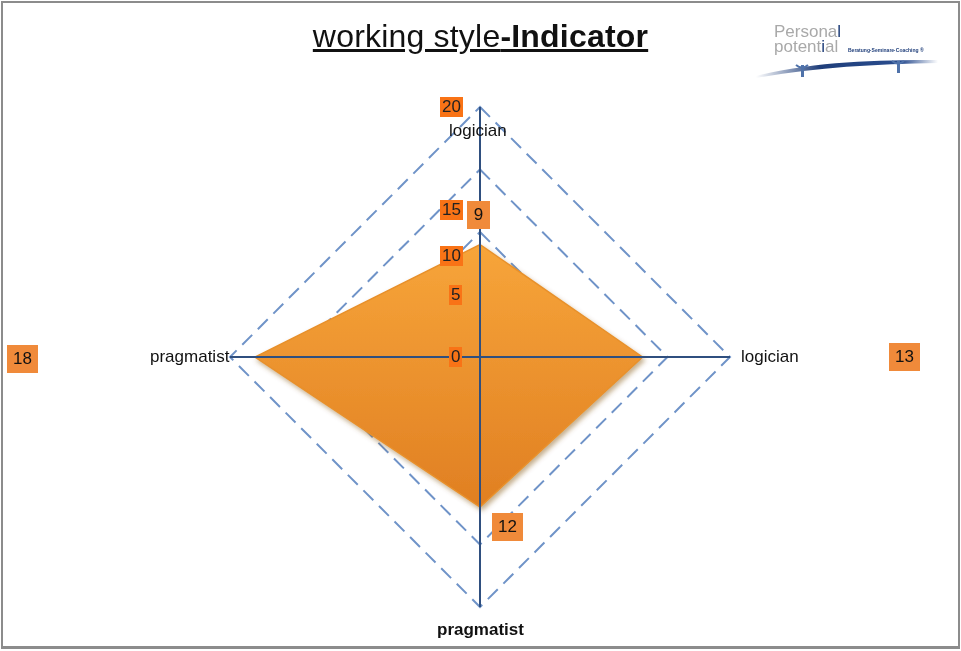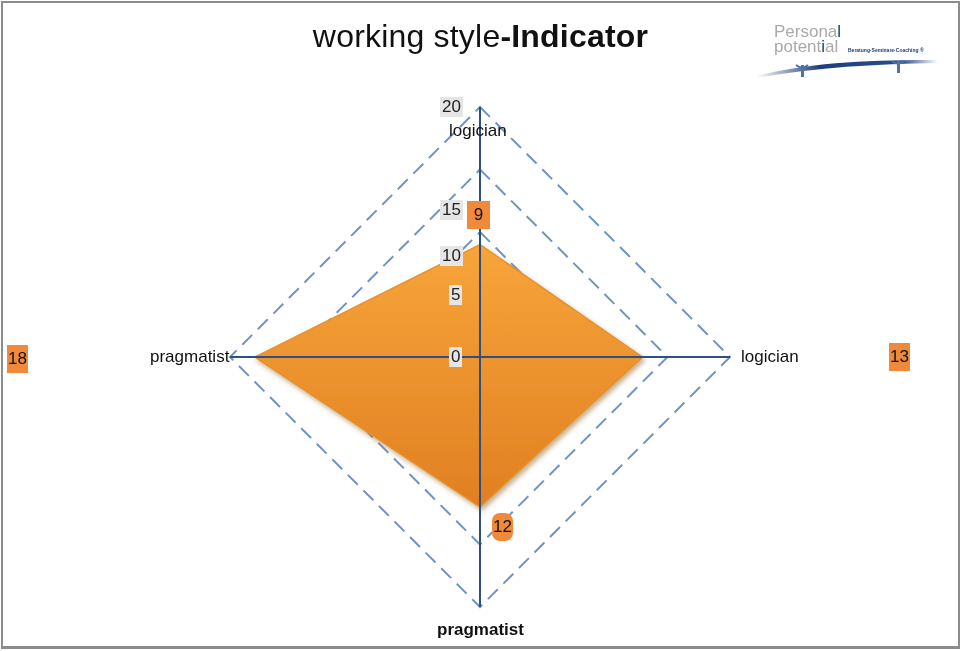--- a/index.html
+++ b/index.html
@@ -1,27 +1,27 @@
 <!DOCTYPE html>
 <html><head>
 <meta charset="utf-8">
 <style>
   html, body { margin: 0; padding: 0; background: #ffffff; }
   body { width: 961px; height: 651px; position: relative; overflow: hidden;
          font-family: "Liberation Sans", "DejaVu Sans", sans-serif; }
   .frame { position: absolute; left: 1px; top: 1px; width: 955px; height: 643px;
            border: 2px solid #8c8c8c; border-bottom-width: 3px; background: #fff; }
   .title { position: absolute; left: 0; width: 961px; top: 18px; text-align: center;
-           font-size: 32px; color: #111; letter-spacing: 0.2px; }
+           font-size: 32px; color: #111; letter-spacing: 0.2px; text-decoration: underline; }
   .title b { font-weight: bold; }
   .axis-label { position: absolute; font-size: 17px; color: #111; white-space: nowrap; }
-  .tick { position: absolute; font-size: 17px; color: #222; background: #e5e5e5;
+  .tick { position: absolute; font-size: 17px; color: #222; background: #f97316;
           padding: 0 2px; line-height: 20px; text-align: center; }
   .dlabel { position: absolute; background: #f08a3a; color: #111; font-size: 17px;
-            line-height: 28px; text-align: center; width: 21px; height: 28px; }
+            line-height: 28px; text-align: center; width: 31px; height: 28px; }
   svg.chart { position: absolute; left: 0; top: 0; }
   .logo { position: absolute; left: 752px; top: 18px; width: 190px; height: 66px; }
   .logo .l1 { position: absolute; left: 22px; top: 4px; font-size: 17px; color: #a9a9a9; text-align: center; }
   .logo .l2 { position: absolute; left: 22px; top: 19px; font-size: 17px; color: #a9a9a9; }
   .logo .hl { color: #1f3e7a; }
   .logo .tag { position: absolute; left: 96px; top: 29px; font-size: 5px; color: #1f3e7a;
                font-weight: bold; white-space: nowrap; }
 </style>
 </head>
 <body>
@@ -82,14 +82,14 @@
 <div class="tick" style="left:449px;top:285px;">5</div>
 <div class="tick" style="left:449px;top:347px;">0</div>
 
 <div class="axis-label" style="left:449px;top:73px;margin-top:48px;">logician</div>
 <div class="axis-label" style="left:741px;top:347px;">logician</div>
 <div class="axis-label" style="left:437px;top:620px;font-weight:bold;">pragmatist</div>
 <div class="axis-label" style="left:150px;top:347px;">pragmatist</div>
 
 <div class="dlabel" style="left:467px;top:201px;width:23px;">9</div>
 <div class="dlabel" style="left:889px;top:343px;">13</div>
-<div class="dlabel" style="left:492px;top:513px;border-radius:8px;">12</div>
+<div class="dlabel" style="left:492px;top:513px;">12</div>
 <div class="dlabel" style="left:7px;top:345px;">18</div>
 
 </body></html>

